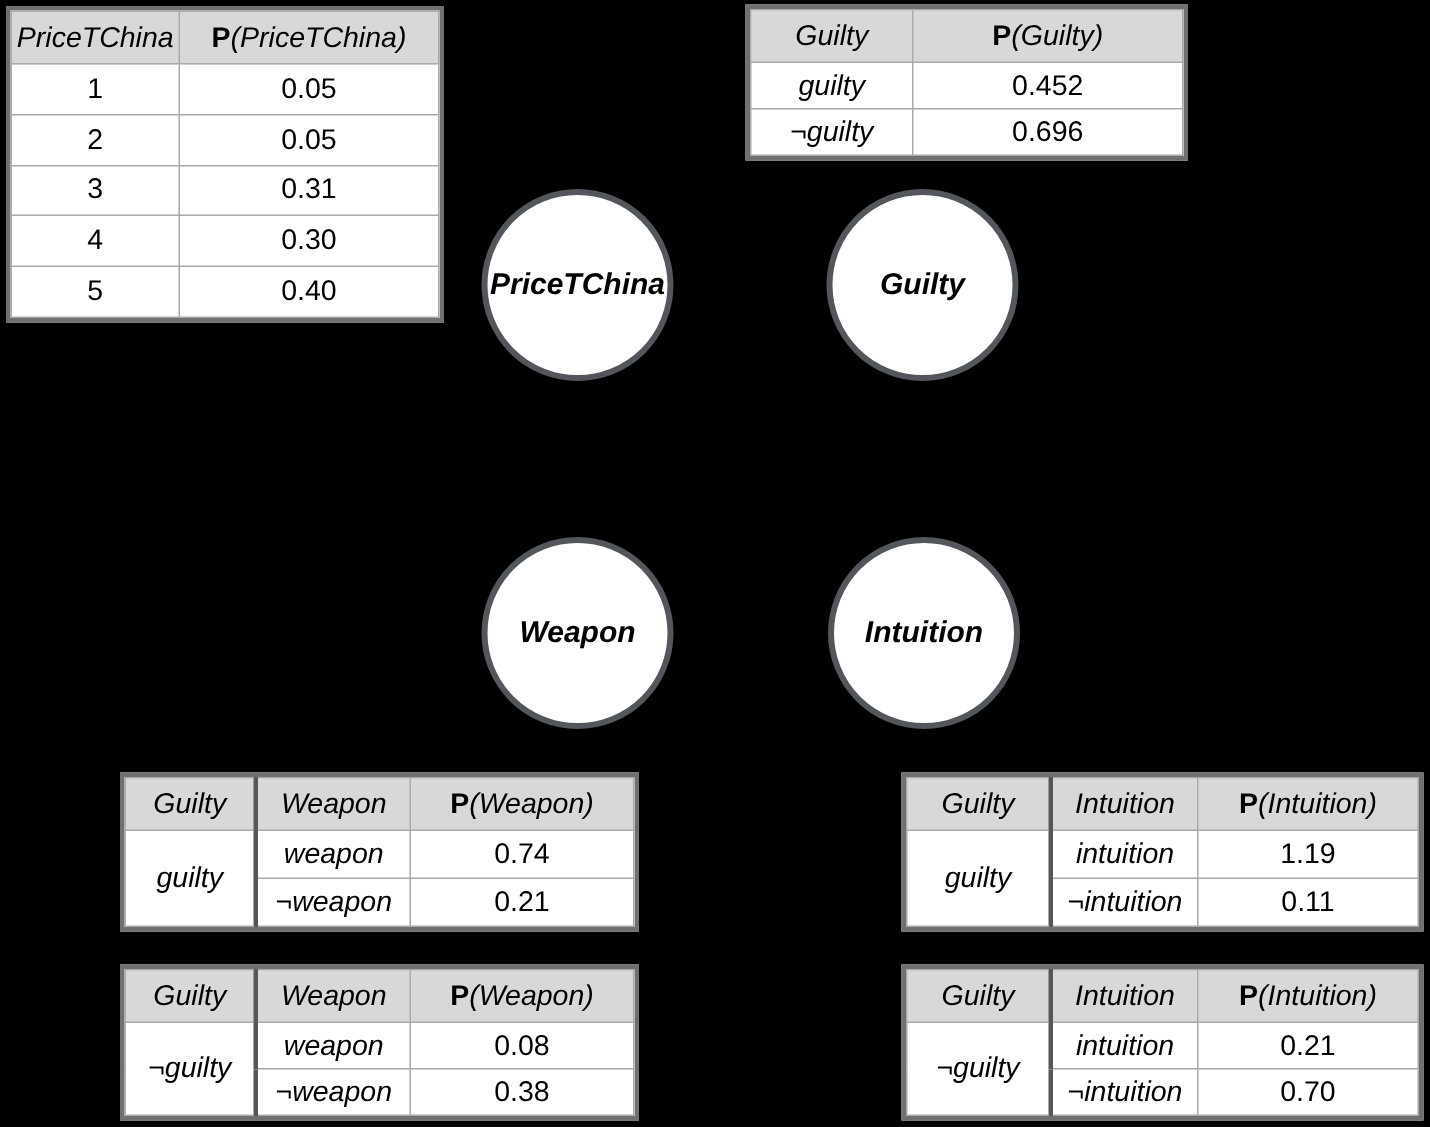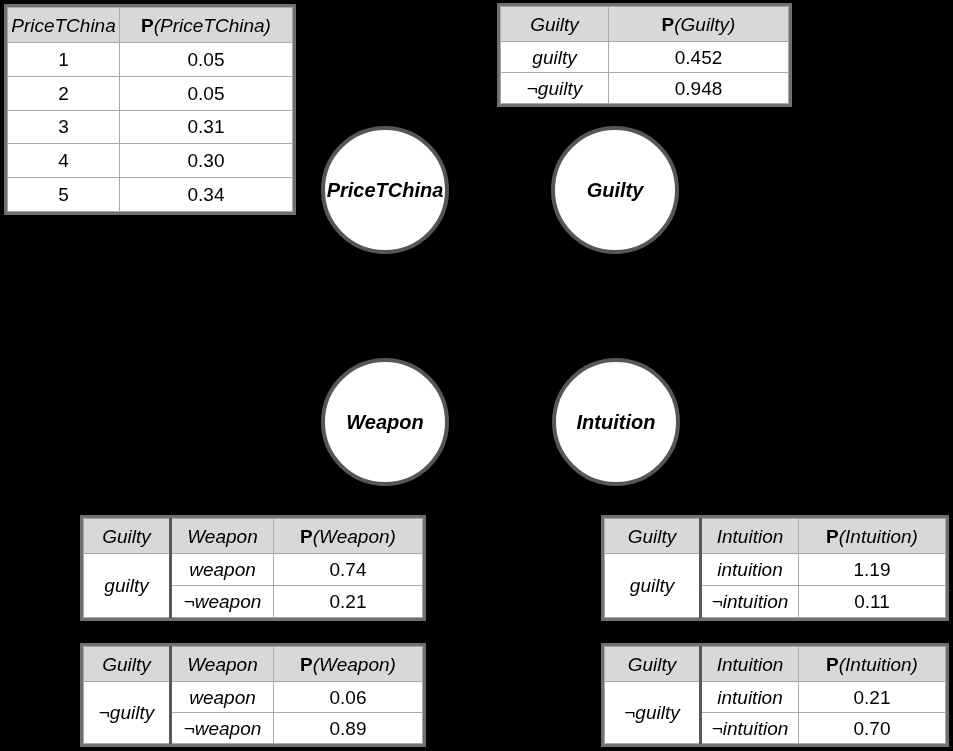--- a/index.html
+++ b/index.html
@@ -81,21 +81,21 @@
       <tr>
         <td>3</td>
         <td>0.31</td>
       </tr>
       <tr>
         <td>4</td>
         <td>0.30</td>
       </tr>
       <tr>
         <td>5</td>
-        <td>0.34</td>
+        <td>0.40</td>
       </tr>
     </tbody>
       </table>
   </div>
 
   <div class="tbl" id="t-guilty">
     <table>
       <colgroup>
           <col style="width:108px">
           <col>
@@ -104,21 +104,21 @@
           <tr class="hdr">
         <th><i>Guilty</i></th>
         <th><b>P</b><i>(Guilty)</i></th>
       </tr>
       <tr>
         <td><i>guilty</i></td>
         <td>0.452</td>
       </tr>
       <tr>
         <td><i>¬guilty</i></td>
-        <td>0.948</td>
+        <td>0.696</td>
       </tr>
     </tbody>
       </table>
   </div>
 
   <div class="node" id="n-price">
     <span class="lbl">PriceTChina</span>
   </div>
   <div class="node" id="n-guilty">
     <span class="lbl">Guilty</span>
@@ -165,25 +165,25 @@
         </colgroup>
       <tbody>
           <tr class="hdr">
         <th><i>Guilty</i></th>
         <th class="thick"><i>Weapon</i></th>
         <th><b>P</b><i>(Weapon)</i></th>
       </tr>
       <tr>
         <td rowspan="2"><i>¬guilty</i></td>
         <td class="thick"><i>weapon</i></td>
-        <td>0.06</td>
+        <td>0.08</td>
       </tr>
       <tr>
         <td class="thick"><i>¬weapon</i></td>
-        <td>0.89</td>
+        <td>0.38</td>
       </tr>
     </tbody>
       </table>
   </div>
 
   <div class="tbl" id="t-int-g">
     <table>
       <colgroup>
           <col style="width:96px">
           <col style="width:98px">

